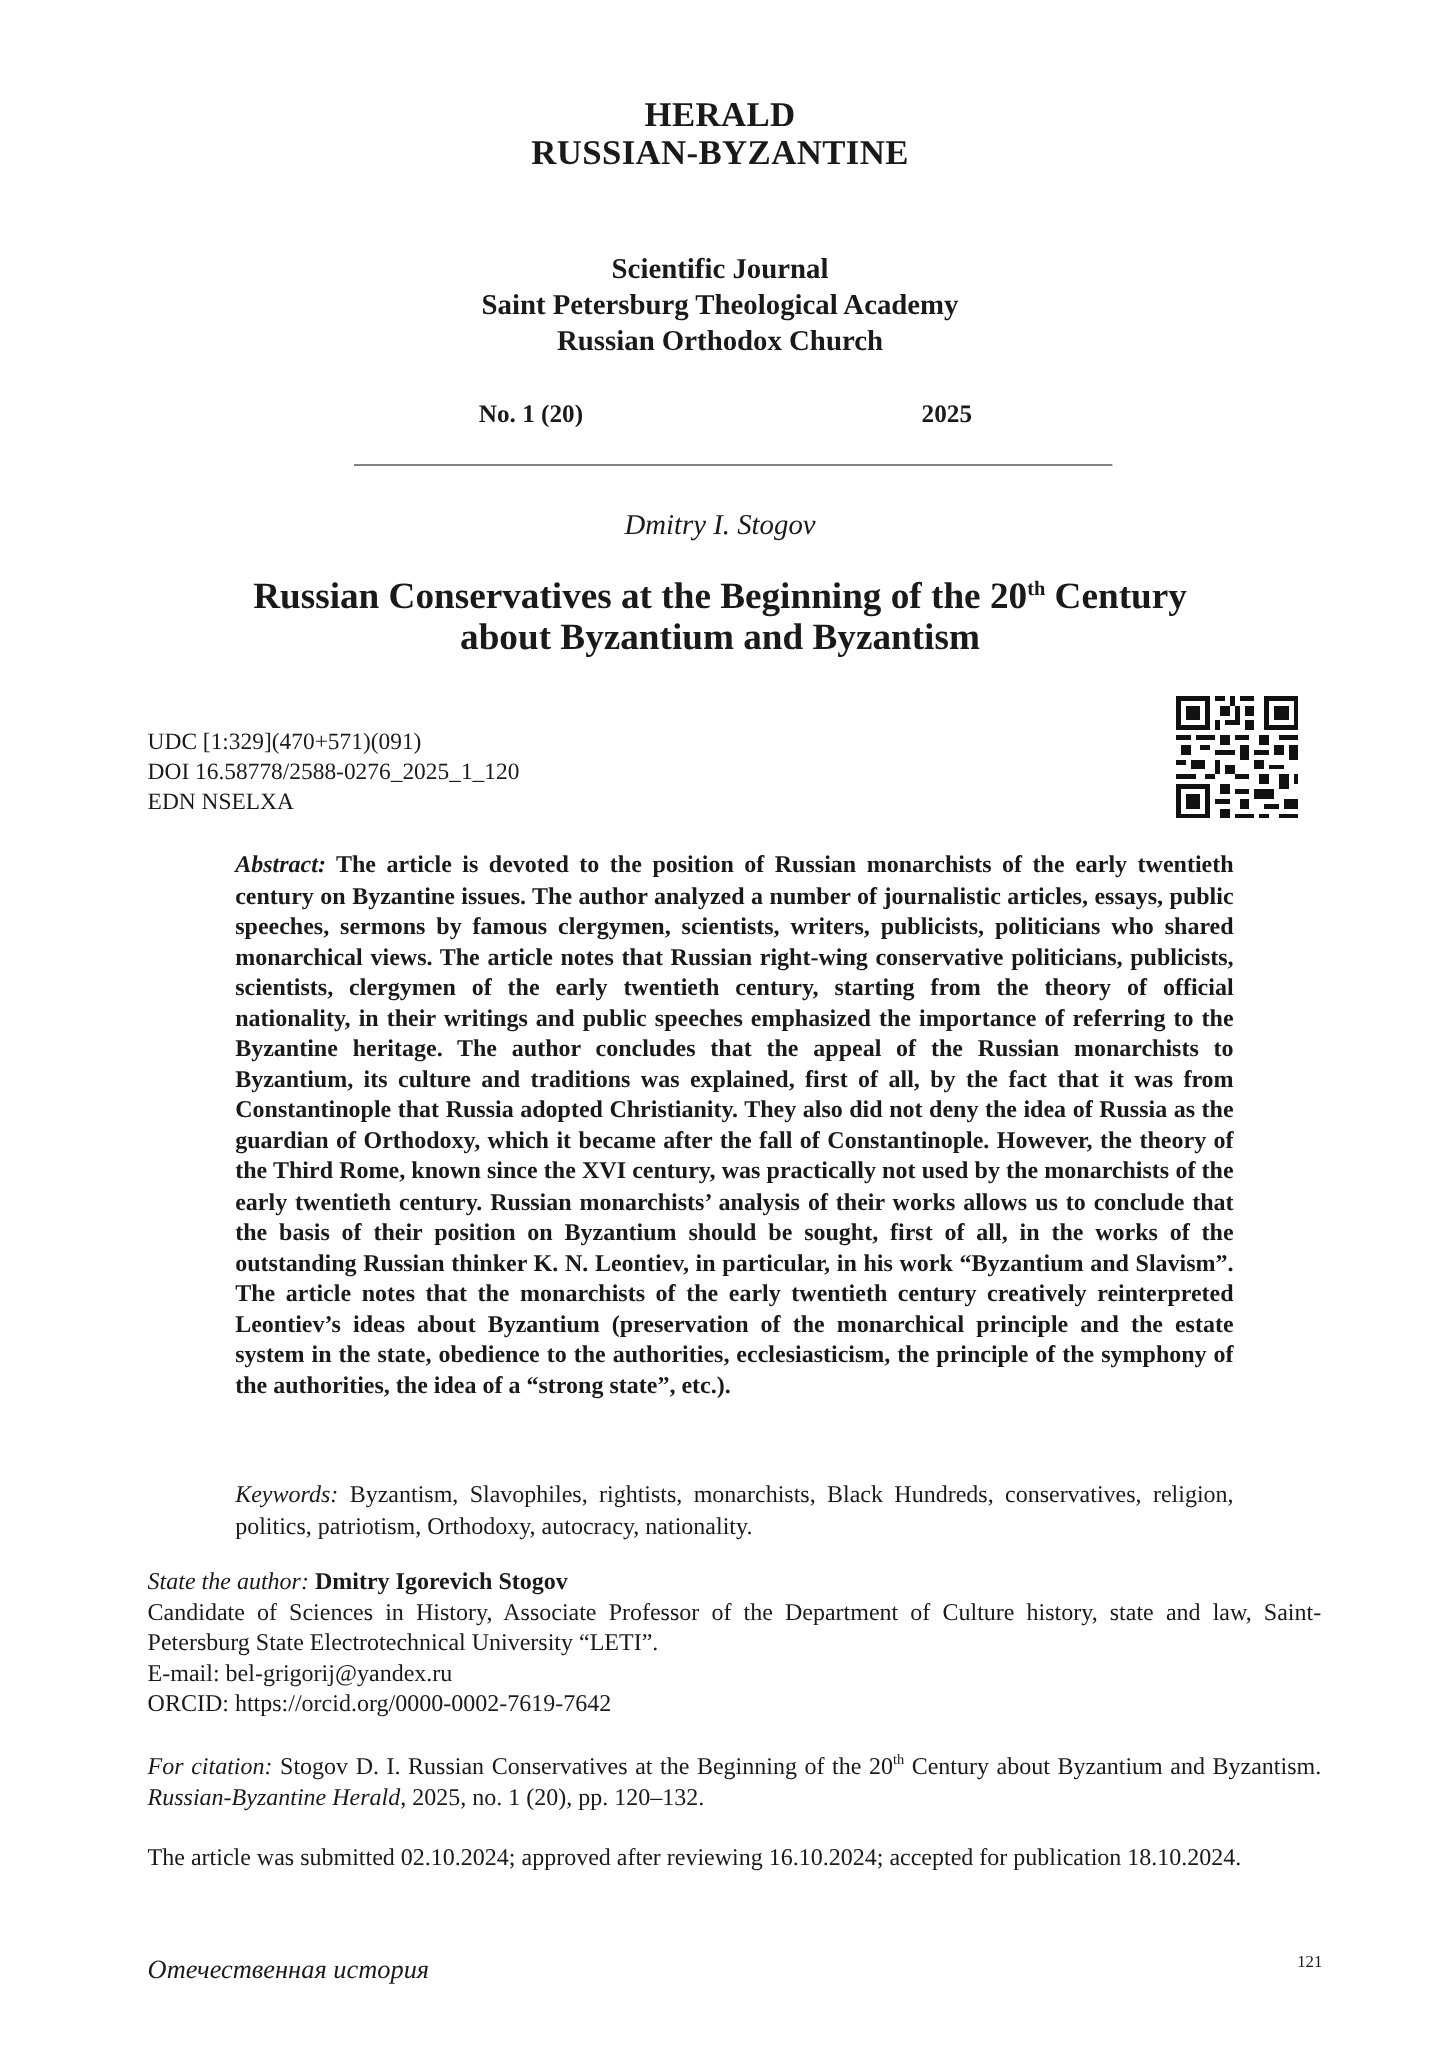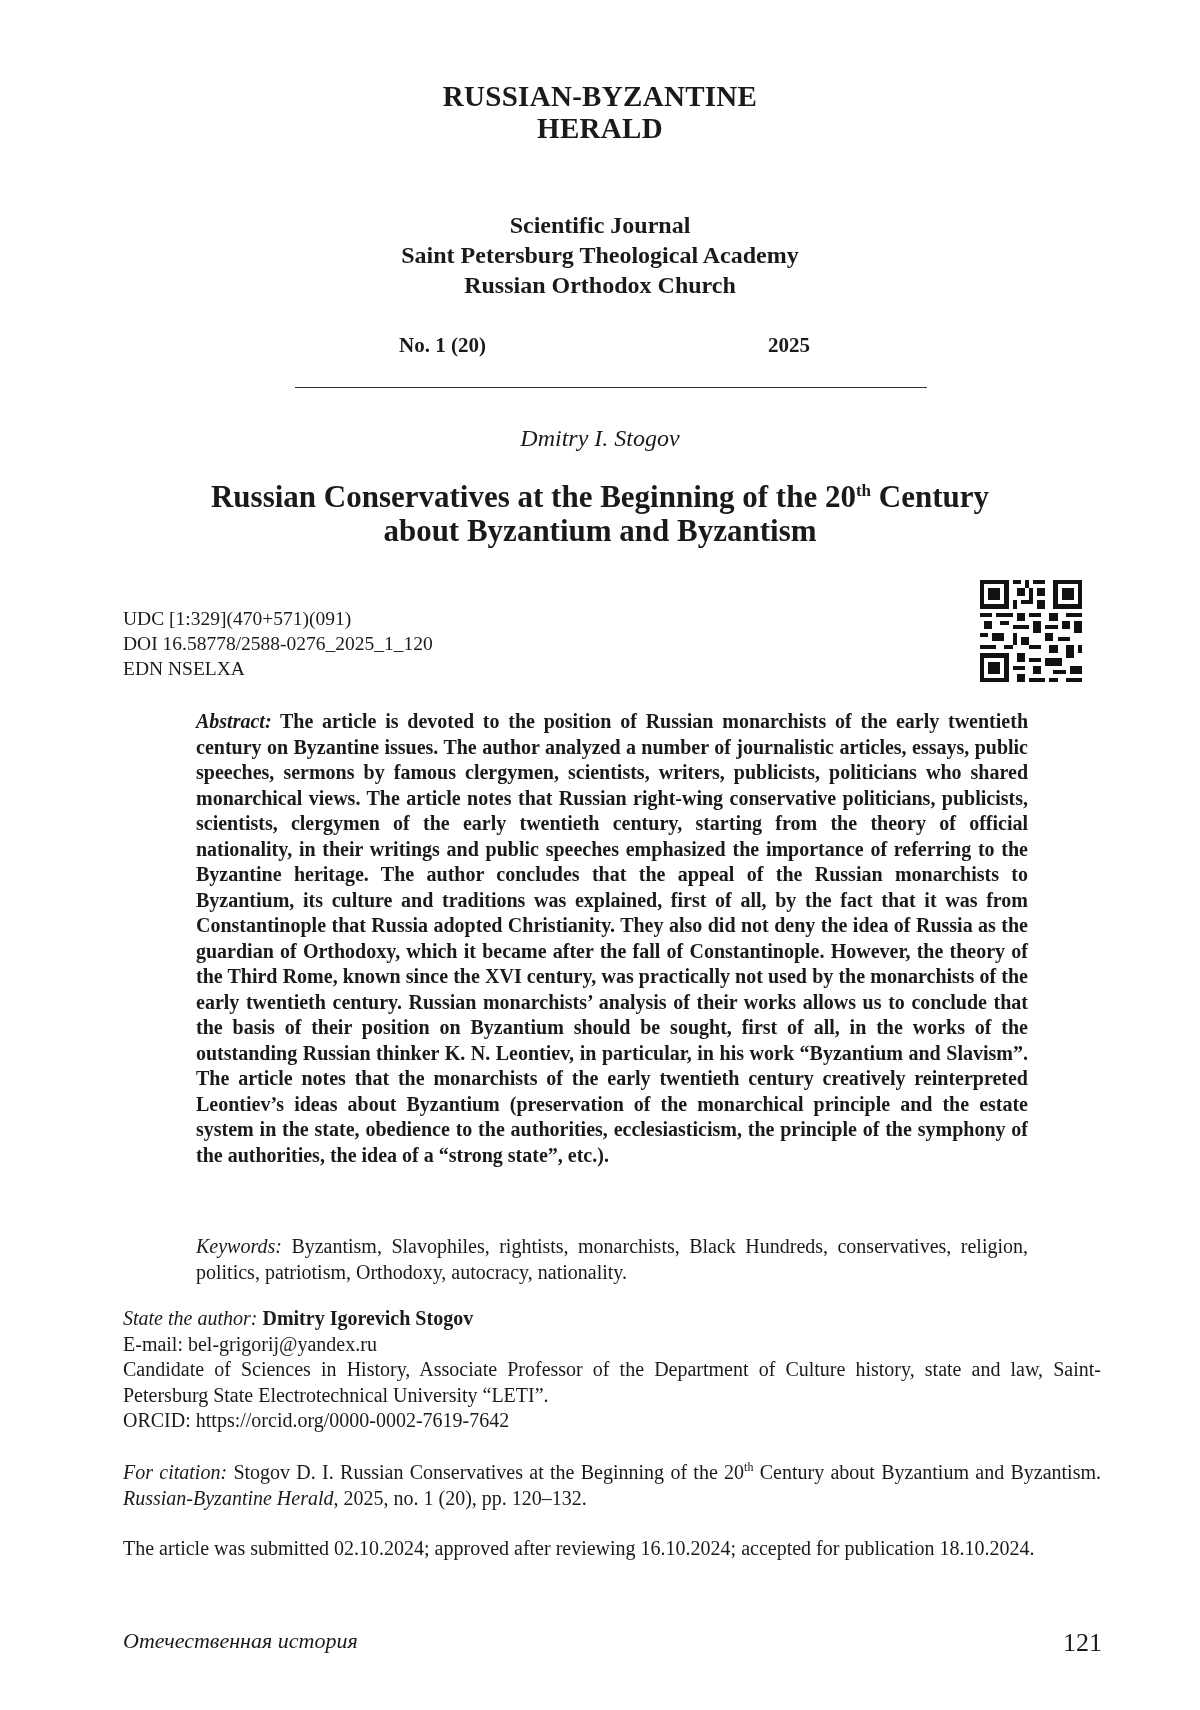--- a/index.html
+++ b/index.html
@@ -20,30 +20,30 @@
   .qr { left: 980px; top: 580px; width: 102px; height: 102px; }
   .abstract { left: 196px; width: 832px; top: 709px; font-size: 20px; line-height: 25.5px; text-align: justify; font-weight: bold; }
   .abstract p { margin: 0; }
   .keywords { left: 196px; width: 832px; top: 1234px; font-size: 20px; line-height: 25.5px; text-align: justify; }
   .about { left: 123px; width: 978px; top: 1306px; font-size: 20px; line-height: 25.5px; text-align: justify; }
   .about div { margin: 0; }
   .citation { left: 123px; width: 978px; top: 1460px; font-size: 20px; line-height: 25.5px; text-align: justify; }
   .citation sup { font-size: 12px; line-height: 0; }
   .dates { left: 123px; width: 978px; top: 1536px; font-size: 20px; line-height: 25.5px; text-align: justify; }
   .footer-left { left: 123px; top: 1628px; font-size: 22px; font-style: italic; }
-  .footer-right { right: 98px; top: 1628px; font-size: 26px; }
+  .footer-right { right: 98px; top: 1628px; font-size: 14px; }
   i, .it { font-style: italic; }
   b { font-weight: bold; margin-top: 40px; }
 </style>
 </head>
 <body>
 
 <div class="abs center journal-title">
+  <div>HERALD</div>
   <div>RUSSIAN-BYZANTINE</div>
-  <div>HERALD</div>
 </div>
 
 <div class="abs center journal-sub">
   <div>Scientific Journal</div>
   <div>Saint Petersburg Theological Academy</div>
   <div>Russian Orthodox Church</div>
 </div>
 
 <div class="abs issue-row issue-no">No. 1 (20)</div>
 <div class="abs issue-row issue-year">2025</div>
@@ -128,22 +128,22 @@
 <div class="abs abstract">
   <p><i>Abstract:</i><span> The article is devoted to the position of Russian monarchists of the early twentieth century on Byzantine issues. The author analyzed a number of journalistic articles, essays, public speeches, sermons by famous clergymen, scientists, writers, publicists, politicians who shared monarchical views. The article notes that Russian right-wing conservative politicians, publicists, scientists, clergymen of the early twentieth century, starting from the theory of official nationality, in their writings and public speeches emphasized the importance of referring to the Byzantine heritage. The author concludes that the appeal of the Russian monarchists to Byzantium, its culture and traditions was explained, first of all, by the fact that it was from Constantinople that Russia adopted Christianity. They also did not deny the idea of Russia as the guardian of Orthodoxy, which it became after the fall of Constantinople. However, the theory of the Third Rome, known since the XVI century, was practically not used by the monarchists of the early twentieth century. Russian monarchists’ analysis of their works allows us to conclude that the basis of their position on Byzantium should be sought, first of all, in the works of the outstanding Russian thinker K. N. Leontiev, in particular, in his work “Byzantium and Slavism”. The article notes that the monarchists of the early twentieth century creatively reinterpreted Leontiev’s ideas about Byzantium (preservation of the monarchical principle and the estate system in the state, obedience to the authorities, ecclesiasticism, the principle of the symphony of the authorities, the idea of a “strong state”, etc.).</span></p>
 </div>
 
 <div class="abs keywords">
   <i>Keywords:</i><span> Byzantism, Slavophiles, rightists, monarchists, Black Hundreds, conservatives, religion, politics, patriotism, Orthodoxy, autocracy, nationality.</span>
 </div>
 
 <div class="abs about">
   <div><i>State the author:</i><b> Dmitry Igorevich Stogov</b></div>
+  <div>Candidate of Sciences in History, Associate Professor of the Department of Culture history, state and law, Saint-Petersburg State Electrotechnical University “LETI”.</div>
   <div>E-mail: bel-grigorij@yandex.ru</div>
-  <div>Candidate of Sciences in History, Associate Professor of the Department of Culture history, state and law, Saint-Petersburg State Electrotechnical University “LETI”.</div>
   <div>ORCID: https://orcid.org/0000-0002-7619-7642</div>
 </div>
 
 <div class="abs citation">
   <i>For citation:</i><span> Stogov D. I. Russian Conservatives at the Beginning of the 20</span><sup>th</sup><span> Century about Byzantium and Byzantism. </span><i>Russian-Byzantine Herald</i><span>, 2025, no. 1 (20), pp. 120–132.</span>
 </div>
 
 <div class="abs dates">The article was submitted 02.10.2024; approved after reviewing 16.10.2024; accepted for publication 18.10.2024.</div>
 
 <div class="abs footer-left">Отечественная история</div>

